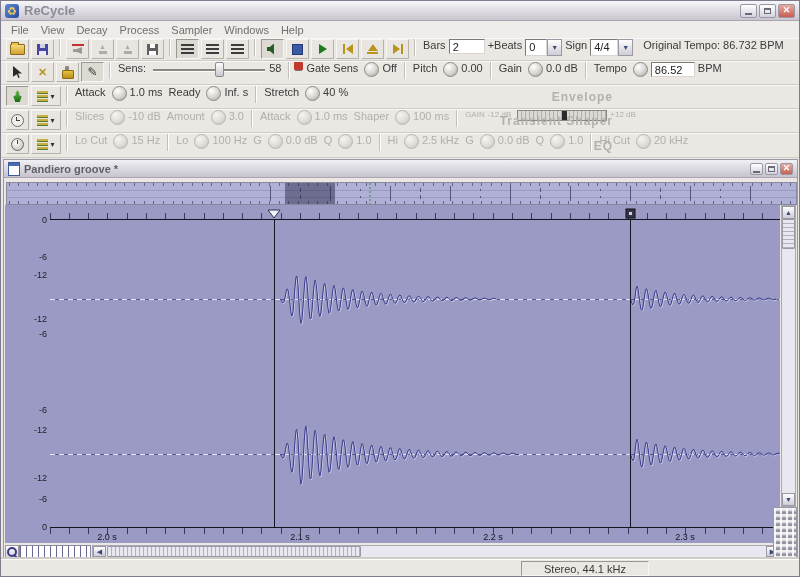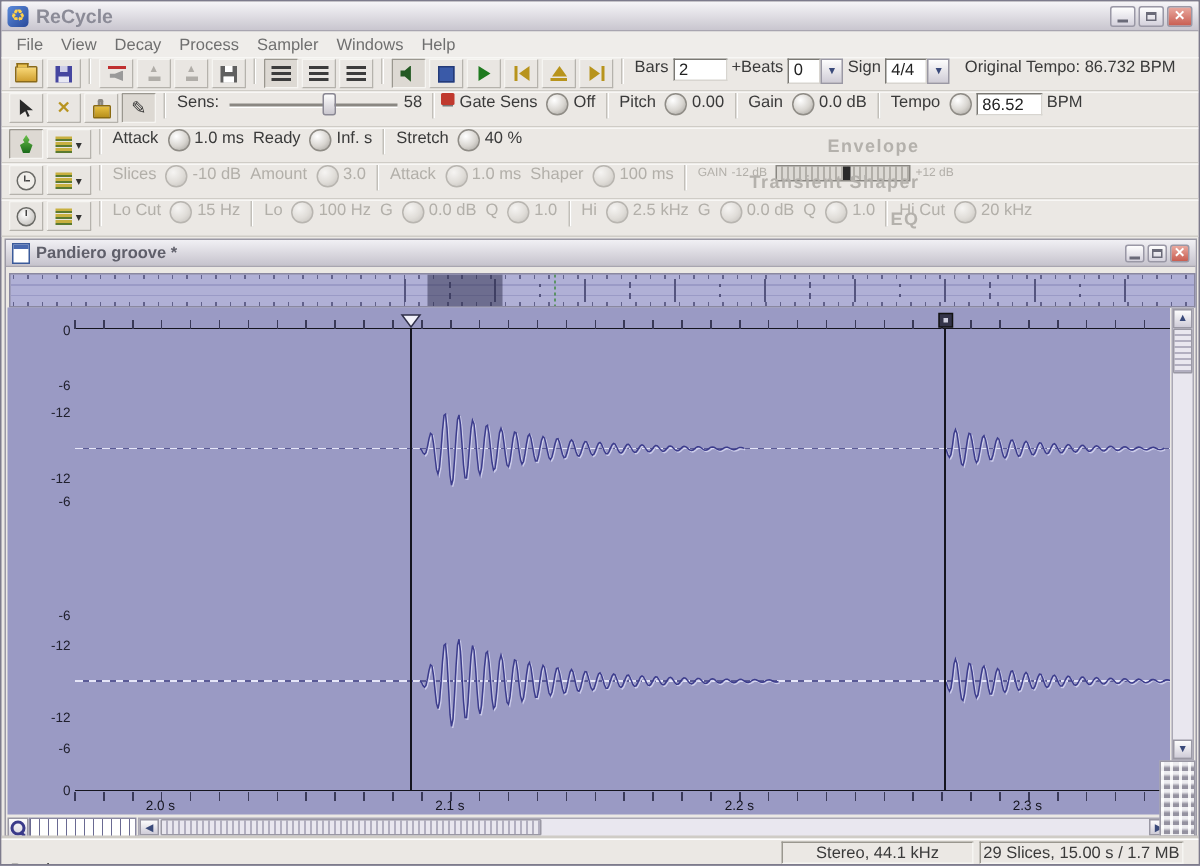--- a/index.html
+++ b/index.html
@@ -697,16 +697,15 @@
         <div class="sbtn harrow" style="right:0;">▶</div>
       </div>
     </div>
 
     <div class="cornergrid"></div>
   </div>
 
   <div class="statusbar">
     <span class="statustext">Ready</span>
     <span class="spanel" style="left:520px;width:128px;">Stereo, 44.1 kHz</span>
-    <span class="spanel" style="left:652px;width:136px;">29 Slices, 15.00 s / 1.7 MB</span>
   </div>
 
 </div>
 
 </body></html>

